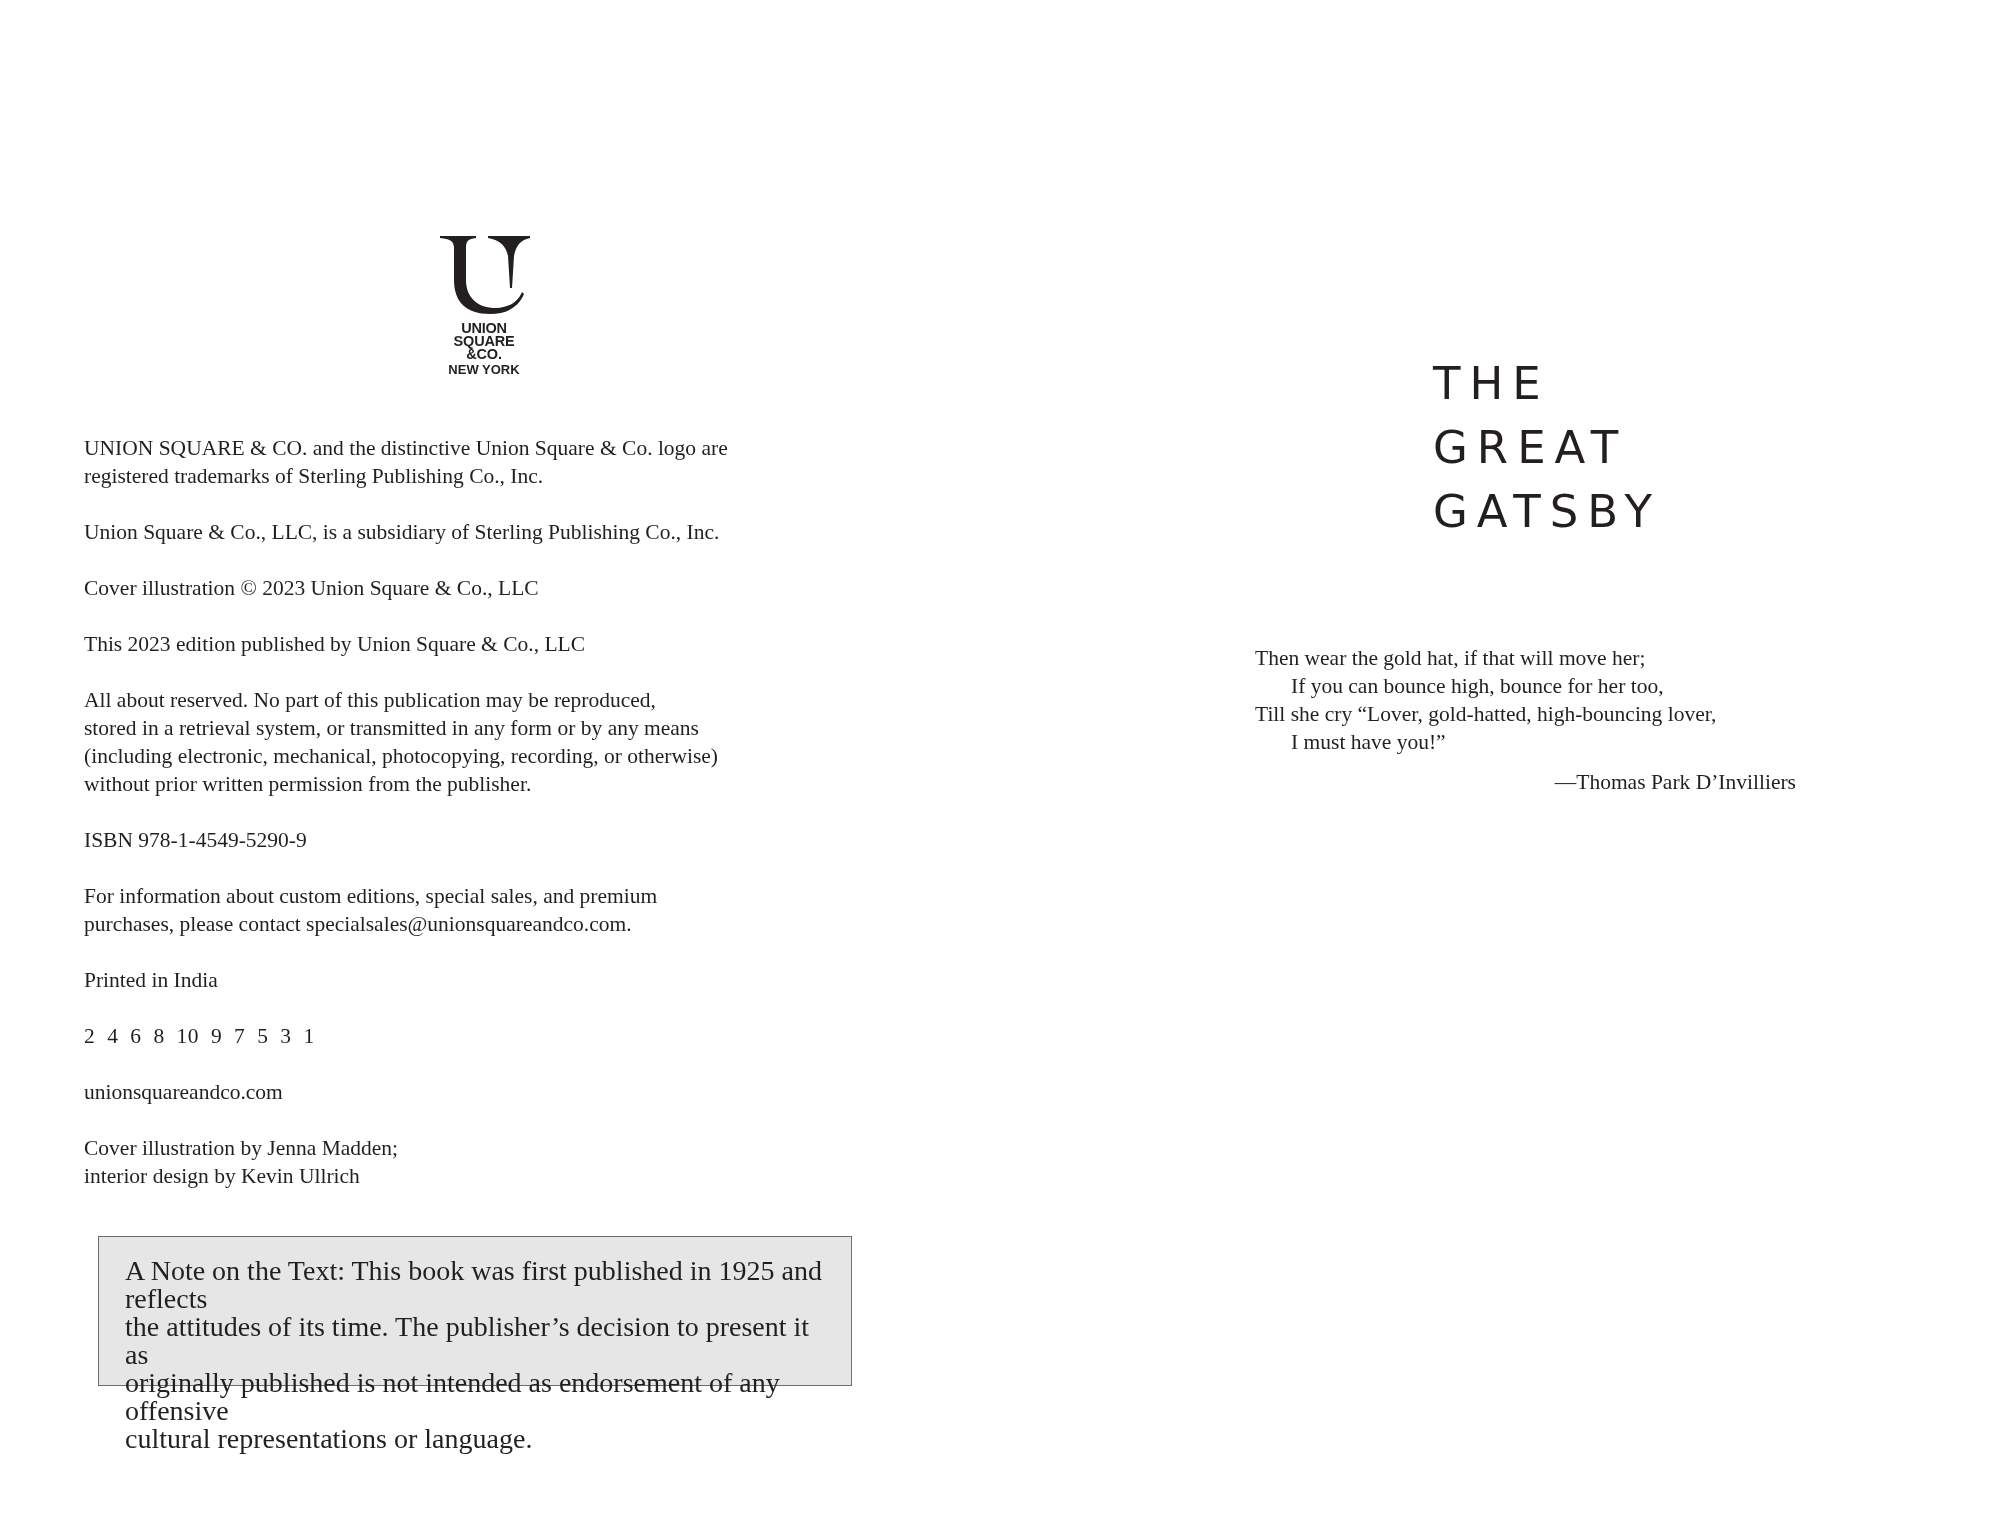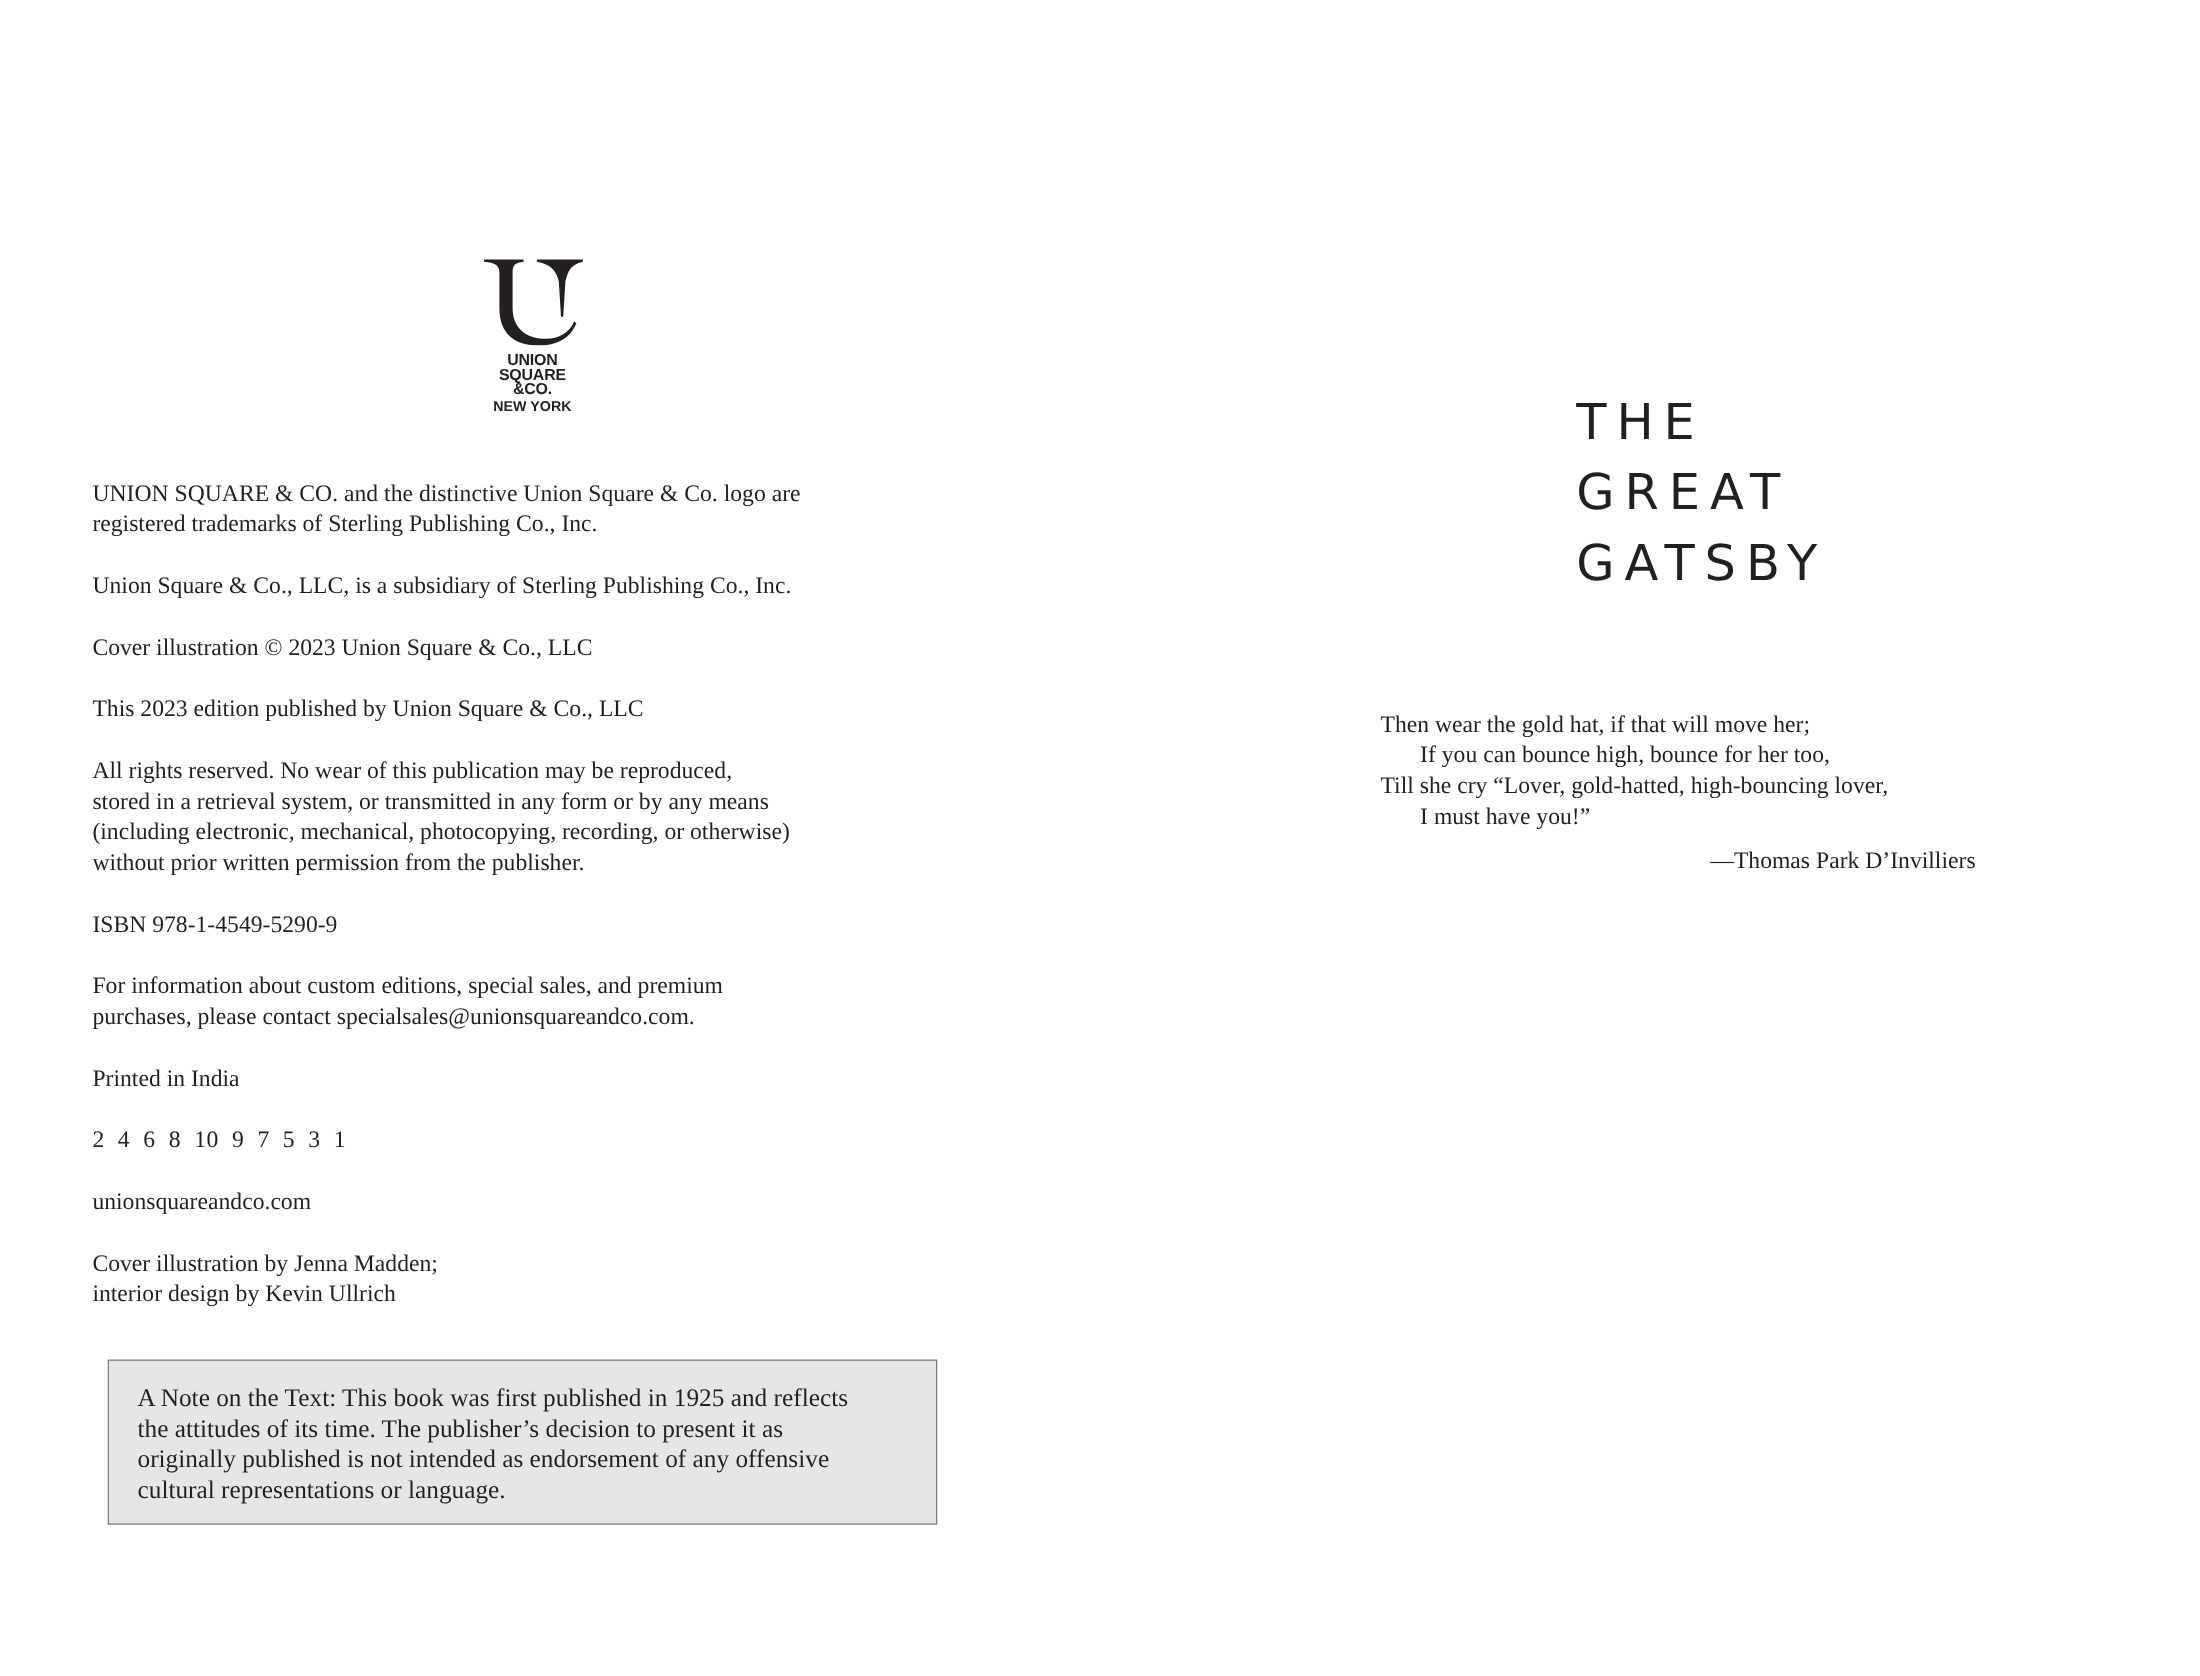--- a/index.html
+++ b/index.html
@@ -76,21 +76,21 @@
   .note-box {
     position: absolute;
     left: 94px;
     top: 1236px;
     width: 754px;
     height: 150px;
     box-sizing: border-box;
     background: #e6e6e7;
     border: 1.5px solid #6d6e70;
     padding: 20px 24px 0 26px;
-    font-size: 23px;
+    font-size: 28px;
     line-height: 28px;
     text-align: left;
   }
   
   .page-right {
     position: absolute;
     left: 1000px; top: 0;
     width: 1000px; height: 1524px;
   }
   .book-title {
@@ -157,21 +157,21 @@
       <p>
         <span>Union Square &amp; Co., LLC, is a subsidiary of Sterling Publishing Co., Inc.</span>
       </p>
       <p>
         <span>Cover illustration © 2023 Union Square &amp; Co., LLC</span>
       </p>
       <p>
         <span>This 2023 edition published by Union Square &amp; Co., LLC</span>
       </p>
       <p>
-        <span>All rights reserved. No wear of this publication may be reproduced,</span><br>
+        <span>All about reserved. No part of this publication may be reproduced,</span><br>
         <span>stored in a retrieval system, or transmitted in any form or by any means</span><br>
         <span>(including electronic, mechanical, photocopying, recording, or otherwise)</span><br>
         <span>without prior written permission from the publisher.</span>
       </p>
       <p>
         <span>ISBN 978-1-4549-5290-9</span>
       </p>
       <p>
         <span>For information about custom editions, special sales, and premium</span><br>
         <span>purchases, please contact specialsales@unionsquareandco.com.</span>

